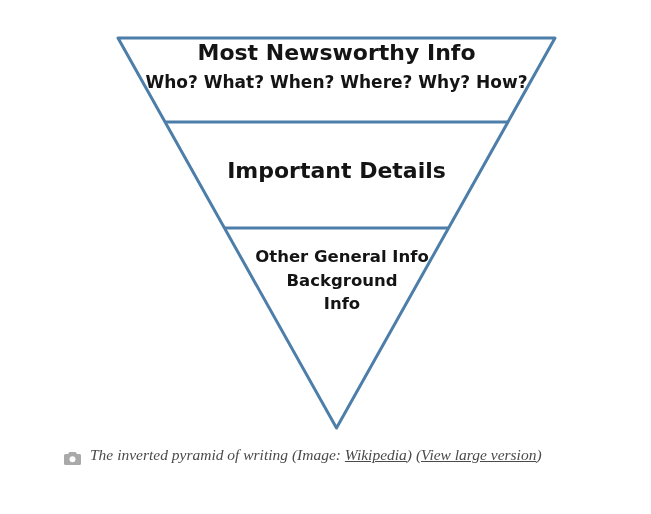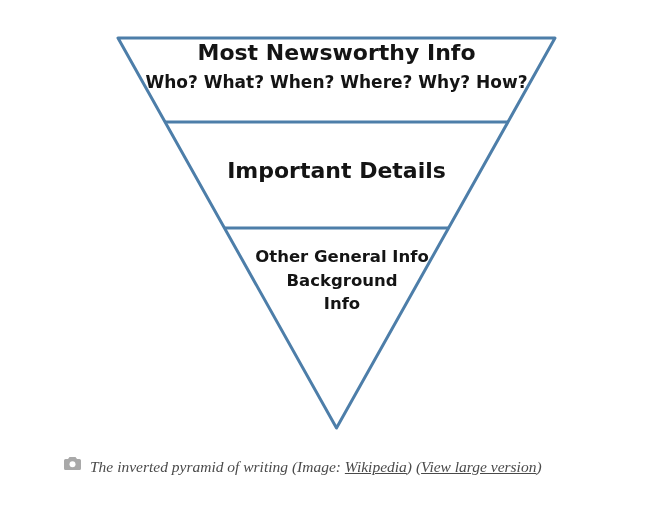--- a/index.html
+++ b/index.html
@@ -33,24 +33,23 @@
     font-family: "DejaVu Sans", sans-serif;
     font-weight: bold;
     fill: #141414;
     text-anchor: middle;
   }
   .t-xl { font-size: 22px; }
   .t-md { font-size: 17px; }
   .t-sm { font-size: 16.5px; }
   .caption-row {
     display: flex;
-    align-items: flex-start;
+    align-items: flex-end;
     gap: 9px;
     padding-left: 64px;
-    margin-top: 12px;
     color: #4a4a4a;
     font-family: "Liberation Serif", serif;
     font-style: italic;
     font-size: 15.5px;
     line-height: 1.3;
   }
   .cam-icon {
     display: inline-flex;
     align-items: center;
     flex: 0 0 auto;

